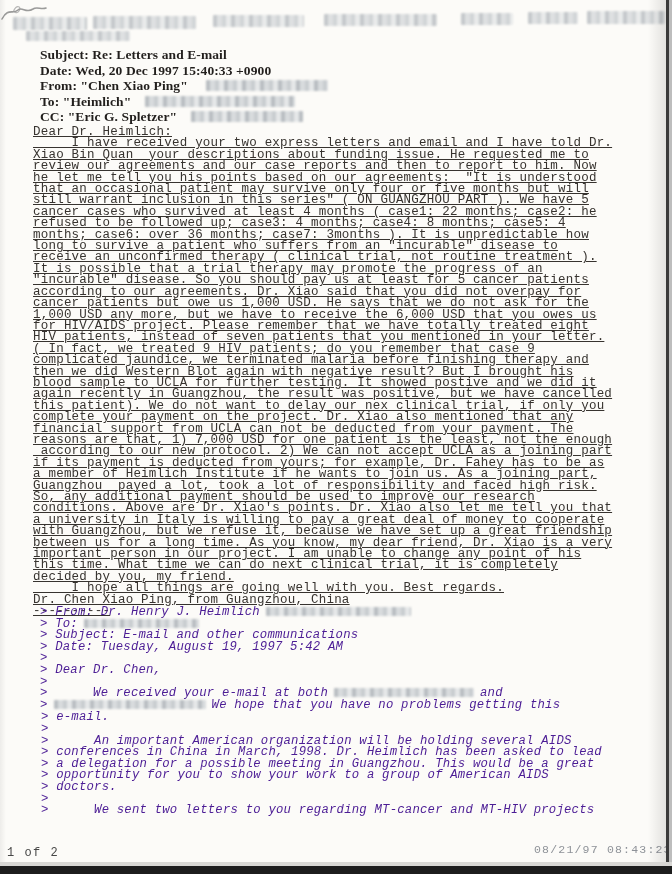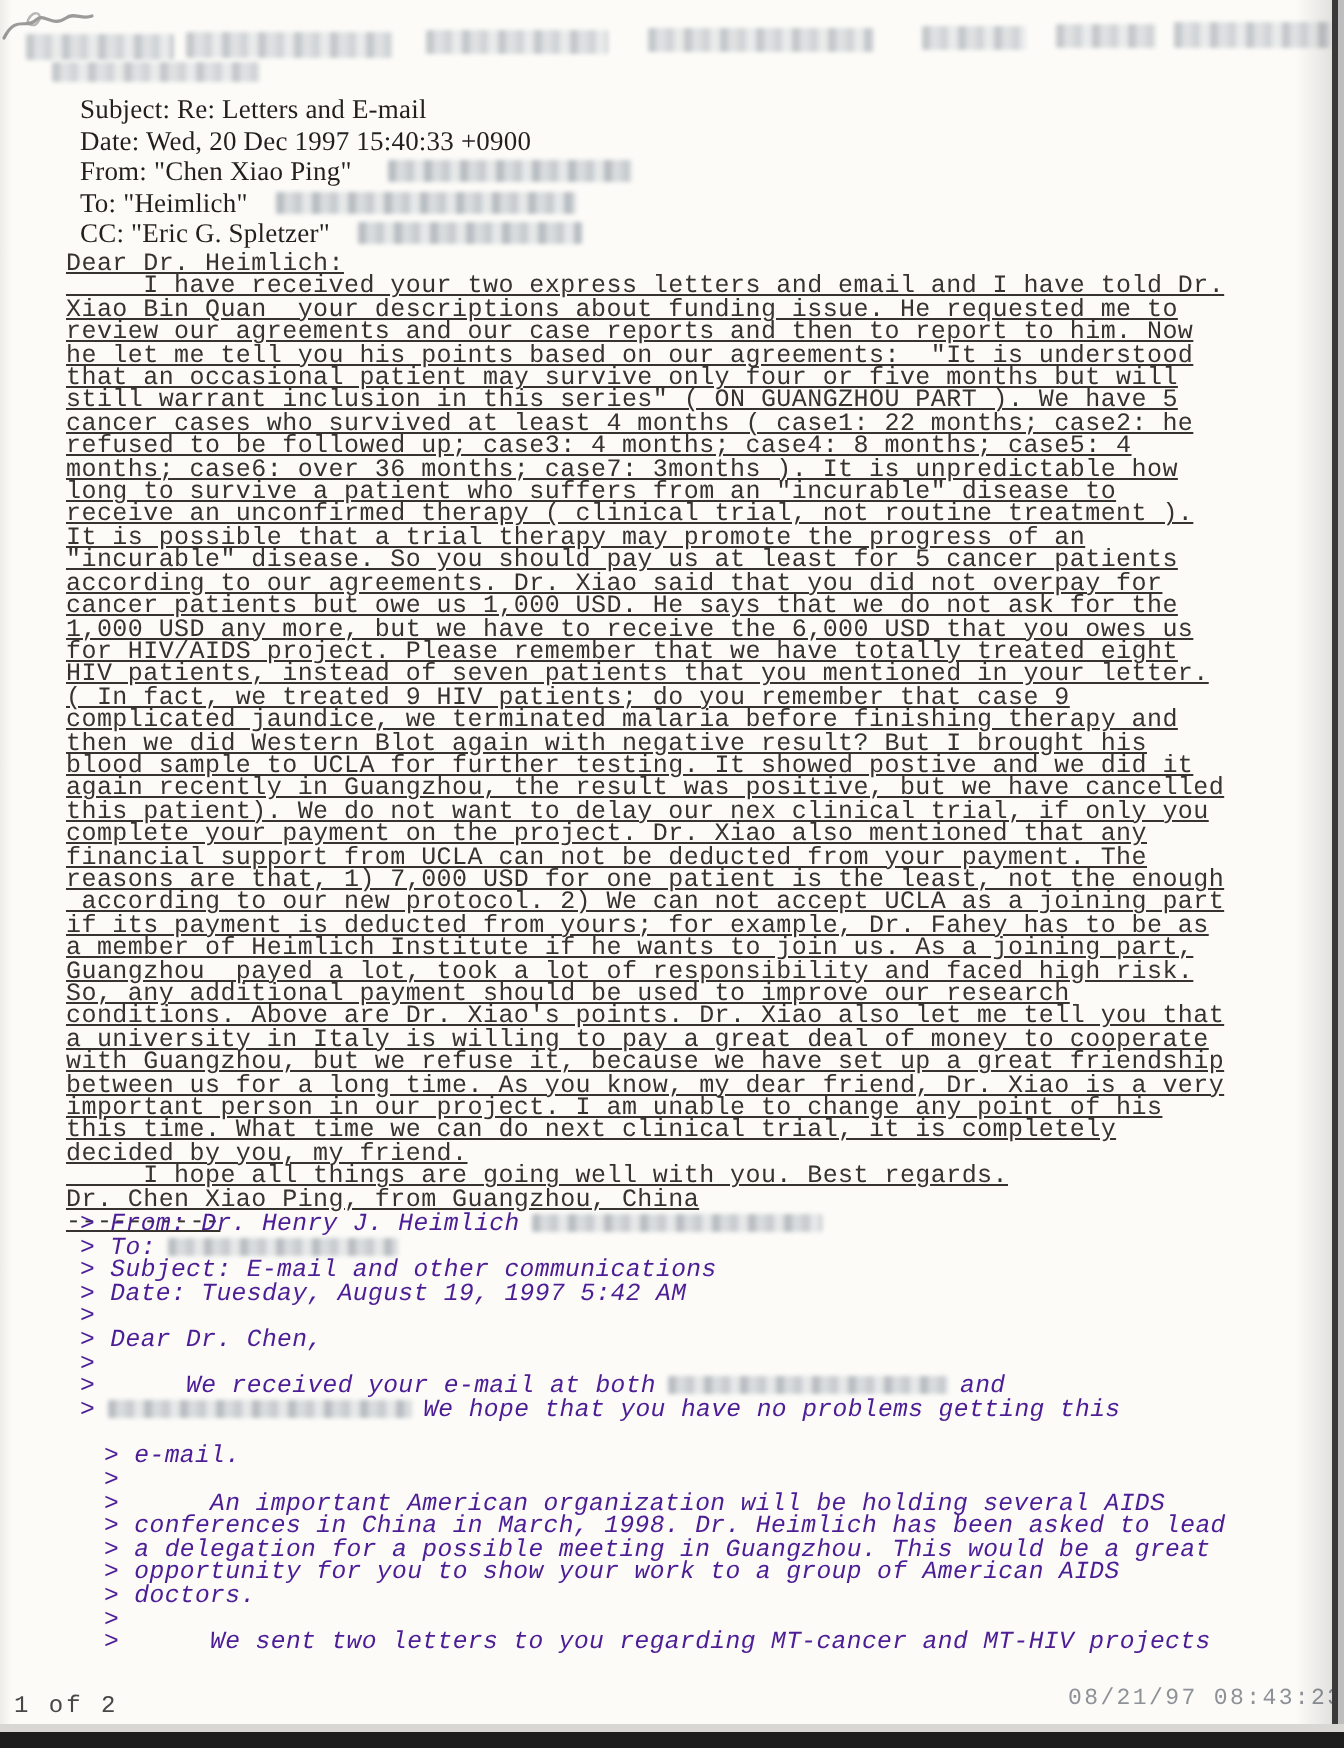--- a/index.html
+++ b/index.html
@@ -31,21 +31,21 @@
   
   .faxband { position:absolute; left:0; top:0; width:672px; height:48px; }
   .faxseg  { position:absolute; }
 
   .penmark { position:absolute; left:0px; top:1px; }
 
   
   .hdr {
     position:absolute; left:40px; top:47px;
     font-family:"Liberation Serif","DejaVu Serif",serif;
-    font-weight:normal; font-size:13.5px; line-height:15.6px;
+    font-weight:bold; font-size:13.5px; line-height:15.6px;
     color:#221f1d; letter-spacing:.1px;
   }
   .hdr .line { white-space:pre; height:15.6px; }
   .hdr .redact { height:11px; vertical-align:-1px; }
   .rh-from { width:122px; margin-left:18px; }
   .rh-to   { width:150px; margin-left:14px; }
   .rh-cc   { width:112px; margin-left:14px; }
 
   
   .body-pre {
@@ -56,21 +56,21 @@
   }
 
   
   .quoted {
     position:absolute; left:40px; top:607px;
     font-family:Liberation Mono, monospace;
     font-style:italic; font-size:12.3px; line-height:11.6px;
     letter-spacing:.2px; color:#4c1d95;
   }
   .quoted .qline { white-space:pre; height:11.6px; }
-  .quoted pre { margin:12px; white-space:pre; font:inherit; letter-spacing:inherit; line-height:inherit; }
+  .quoted pre { margin:1px; white-space:pre; font:inherit; letter-spacing:inherit; line-height:inherit; }
   .quoted .redact { height:9px; vertical-align:-1px; margin:0 6px; }
   .rq-from { width:145px; }
   .rq-to   { width:115px; }
   .rq-rcv  { width:140px; }
   .rq-hope { width:152px; }
 
   
   .pagenum {
     position:absolute; left:7px; top:846px;
     font-size:12px; letter-spacing:1.5px; color:#474747; white-space:pre;

